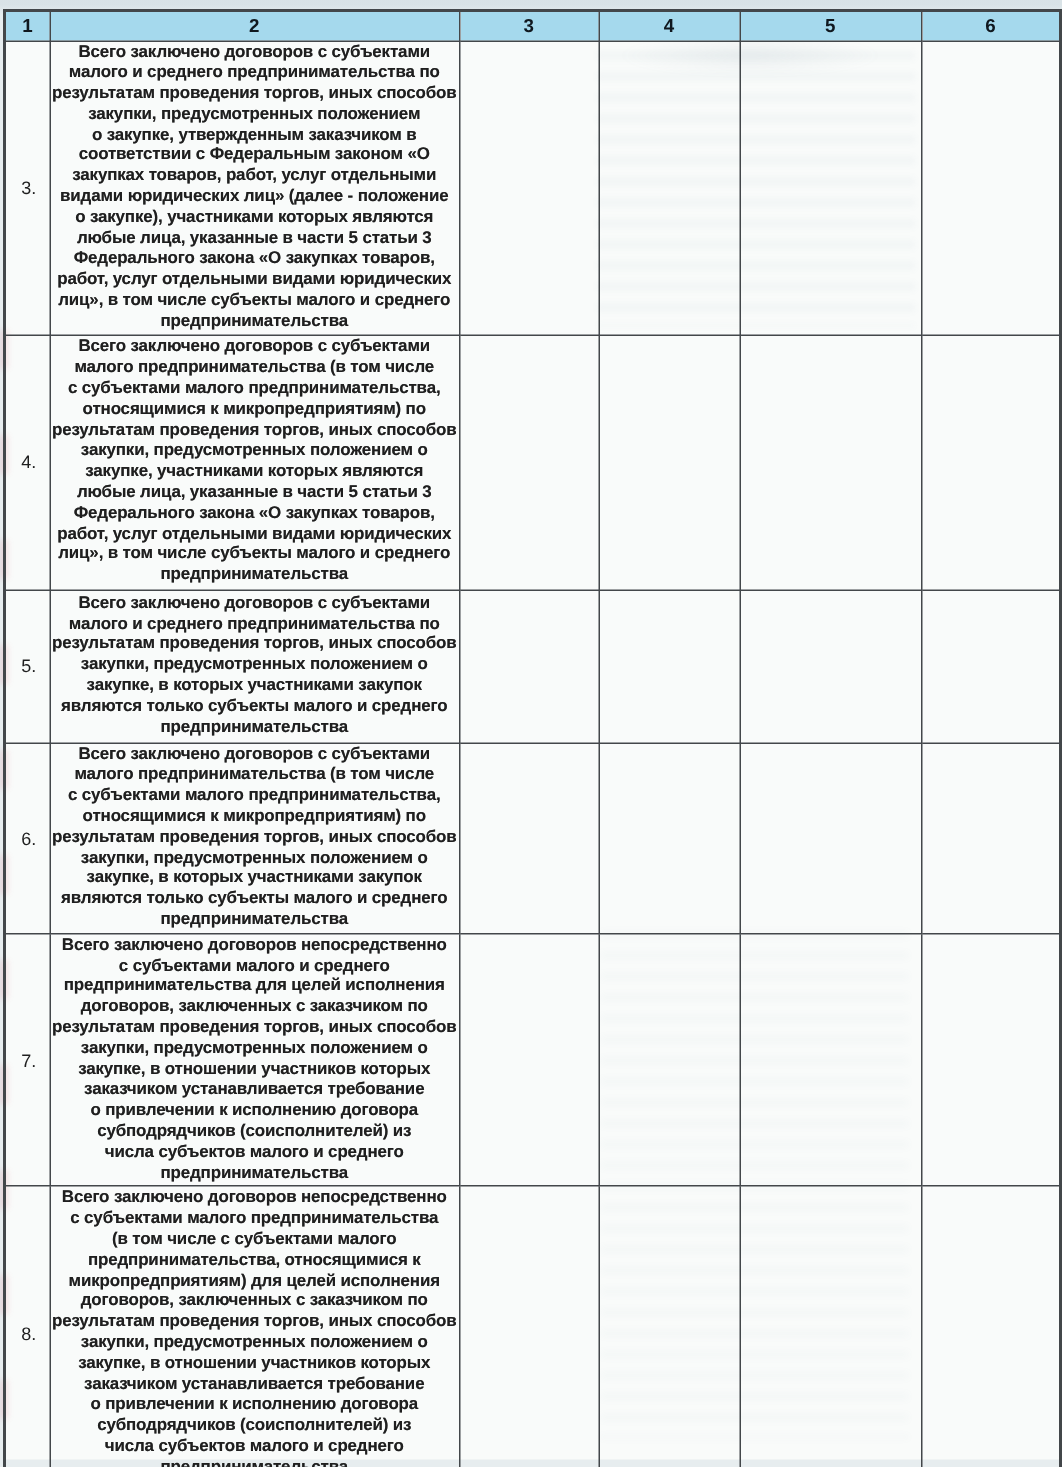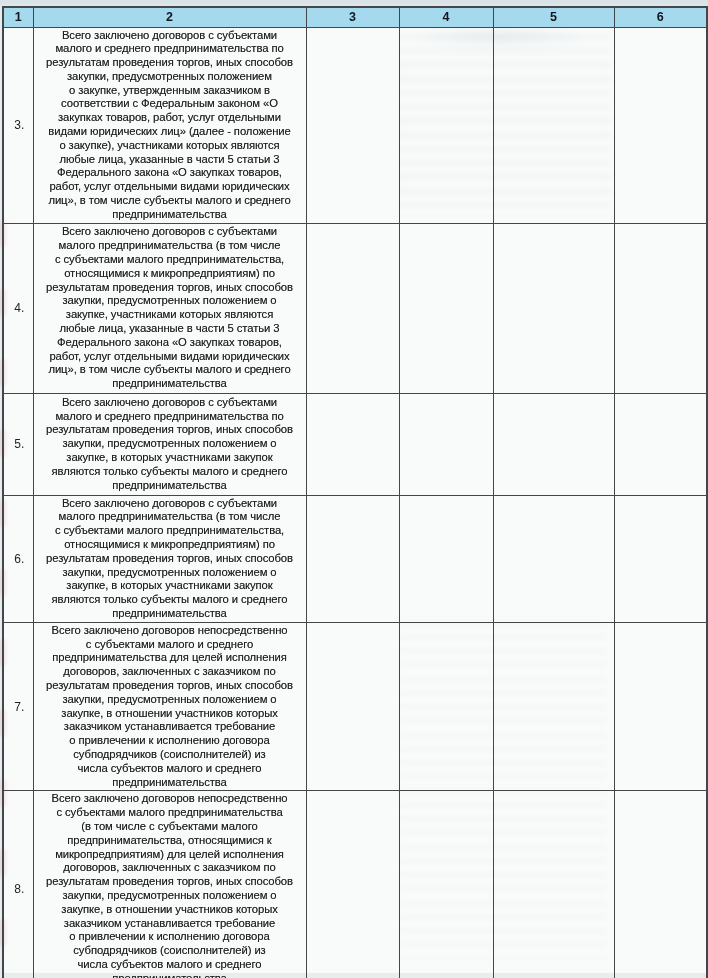--- a/index.html
+++ b/index.html
@@ -74,20 +74,21 @@
     padding-left:2px;
   }
   td.desc{
     text-align:center;
     font-size:11.3px;
     line-height:13.8px;
     white-space:pre-line;
     padding:1px 1px;
     letter-spacing:-0.1px;
     text-shadow:0 0 .4px rgba(20,20,20,.55);
+    font-weight:bold;
   }
   tr.r3{height:192px;}
   tr.r4{height:170px;}
   tr.r5{height:102px;}
   tr.r6{height:124px;}
   tr.r7{height:167px;}
   tr.r8{height:191px;}
 </style>
 </head>
 <body>

